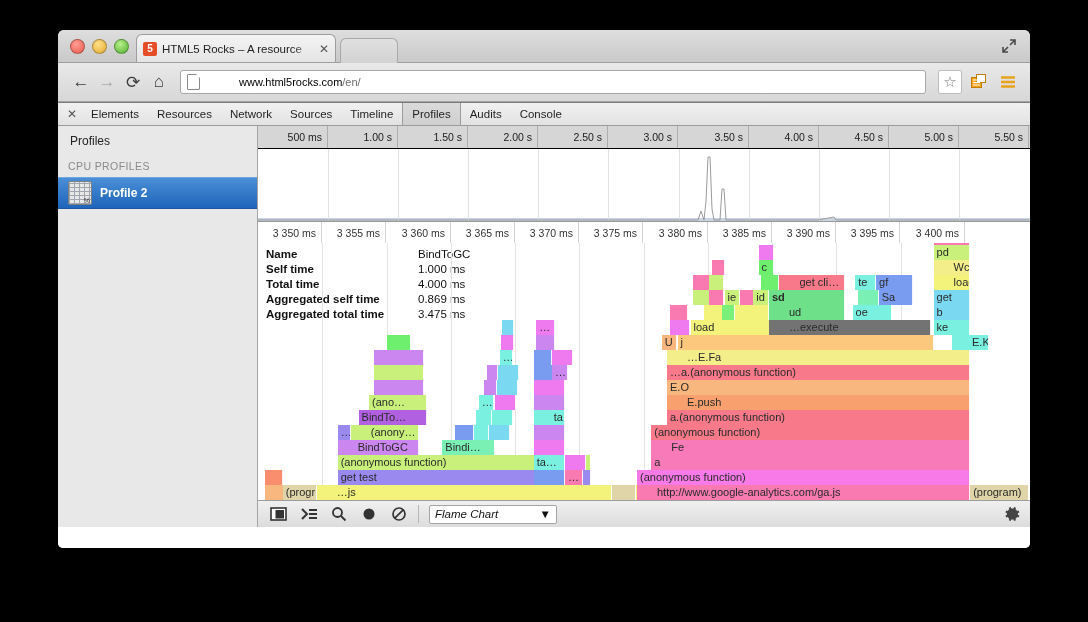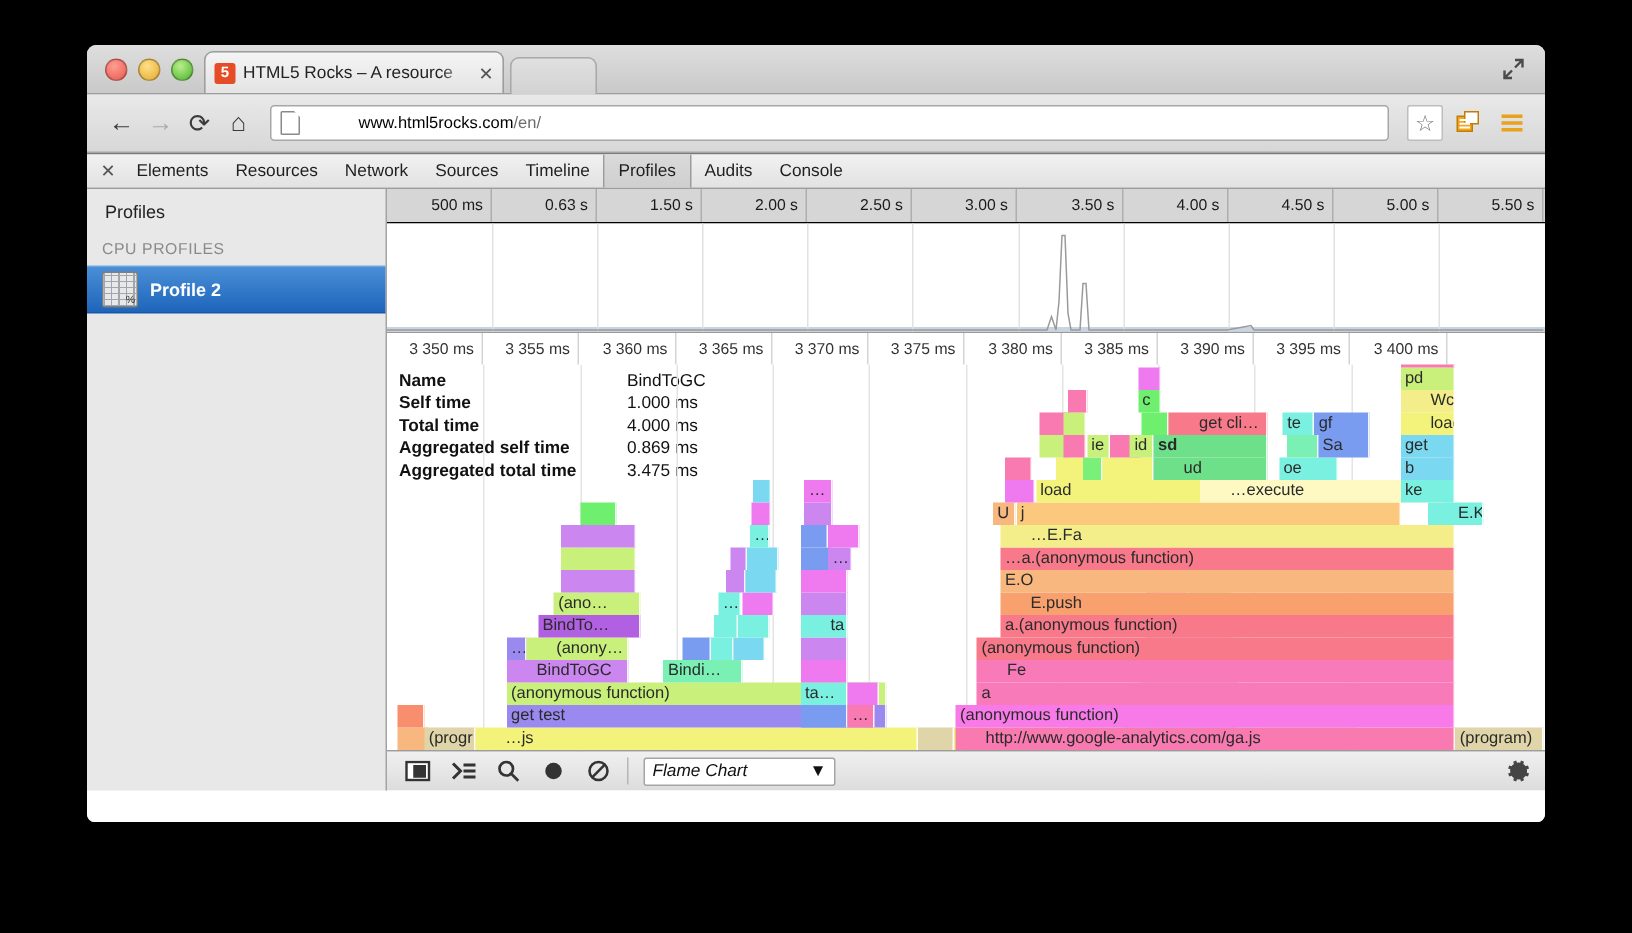--- a/index.html
+++ b/index.html
@@ -195,21 +195,21 @@
         <div id="sb-section">CPU PROFILES</div>
         <div class="sb-item">
           <span class="sbicon"></span>
           <span class="sblabel">Profile 2</span>
         </div>
       </div>
 
       <div id="profile">
         <div class="ruler" id="overview-ruler">
               <div class="tick" style="left: 0px; width: 70px;">500 ms</div>
-              <div class="tick" style="left: 70px; width: 70px;">0.63 s</div>
+              <div class="tick" style="left: 70px; width: 70px;">1.00 s</div>
               <div class="tick" style="left: 140px; width: 70px;">1.50 s</div>
               <div class="tick" style="left: 210px; width: 70px;">2.00 s</div>
               <div class="tick" style="left: 280px; width: 70px;">2.50 s</div>
               <div class="tick" style="left: 350px; width: 70px;">3.00 s</div>
               <div class="tick" style="left: 421px; width: 70px;">3.50 s</div>
               <div class="tick" style="left: 491px; width: 70px;">4.00 s</div>
               <div class="tick" style="left: 561px; width: 70px;">4.50 s</div>
               <div class="tick" style="left: 631px; width: 70px;">5.00 s</div>
               <div class="tick" style="left: 701px; width: 70px;">5.50 s</div>
             </div>
@@ -343,21 +343,21 @@
               <div class="bar" style="left: 409px; width: 303.2px; top: 167px; background: rgb(248, 122, 138);">a.(anonymous function)</div>
               <div class="bar dot" style="left: 409px; width: 303.2px; top: 152px; background: rgb(248, 160, 110);">E.push</div>
               <div class="bar" style="left: 409px; width: 303.2px; top: 122px; background: rgb(248, 122, 138);">…a.(anonymous function)</div>
               <div class="bar" style="left: 409px; width: 303.2px; top: 137px; background: rgb(248, 183, 126);">E.O</div>
               <div class="bar dot" style="left: 409px; width: 303.2px; top: 107px; background: rgb(243, 238, 138);">…E.Fa</div>
               <div class="bar" style="left: 403.8px; width: 15.7px; top: 92px; background: rgb(248, 183, 126);">U</div>
               <div class="bar" style="left: 419.5px; width: 256.1px; top: 92px; background: rgb(251, 200, 126);">j</div>
               <div class="bar dot" style="left: 694px; width: 36.6px; top: 92px; background: rgb(122, 240, 224);">E.K</div>
               <div class="bar" style="left: 411.6px; width: 20.9px; top: 77px; background: rgb(239, 122, 240);"></div>
               <div class="bar" style="left: 432.5px; width: 240.4px; top: 77px; background: rgb(243, 243, 124);">load</div>
-              <div class="bar dot" style="left: 511px; width: 162px; top: 77px; background: #fef9c3; margin-left: 31px;">…execute</div>
+              <div class="bar dot" style="left: 511px; width: 162px; top: 77px; background: #737373;">…execute</div>
               <div class="bar" style="left: 675.6px; width: 36.6px; top: 77px; background: rgb(122, 240, 224);">ke</div>
               <div class="bar" style="left: 411.6px; width: 18.3px; top: 62px; background: rgb(248, 122, 176);"></div>
               <div class="bar dot" style="left: 445.6px; width: 18.3px; top: 62px; background: rgb(243, 243, 124);">Uc…</div>
               <div class="bar" style="left: 463.9px; width: 13.1px; top: 62px; background: rgb(122, 240, 122);"></div>
               <div class="bar" style="left: 477px; width: 34px; top: 62px; background: rgb(243, 243, 124);"></div>
               <div class="bar dot" style="left: 511px; width: 75.8px; top: 62px; background: rgb(110, 224, 138);">ud</div>
               <div class="bar" style="left: 594.6px; width: 39.2px; top: 62px; background: rgb(122, 240, 224);">oe</div>
               <div class="bar" style="left: 675.6px; width: 36.6px; top: 62px; background: rgb(122, 216, 240);">b</div>
               <div class="bar dot" style="left: 435.2px; width: 15.7px; top: 47px; background: rgb(201, 240, 122);"></div>
               <div class="bar" style="left: 450.8px; width: 15.7px; top: 47px; background: rgb(248, 122, 176);"></div>

